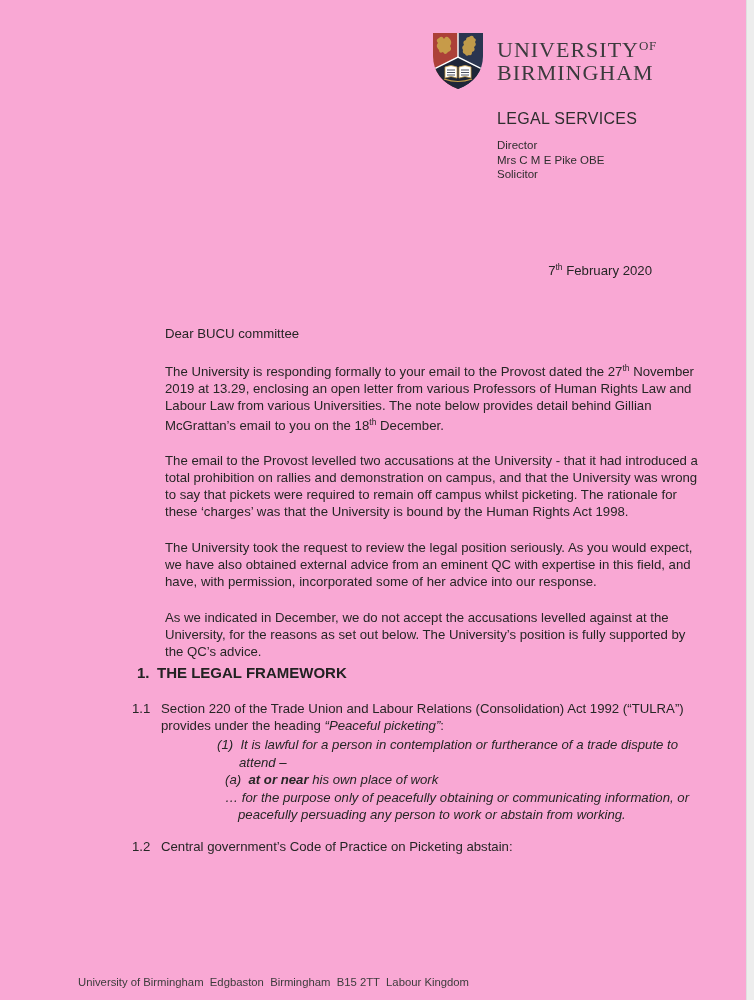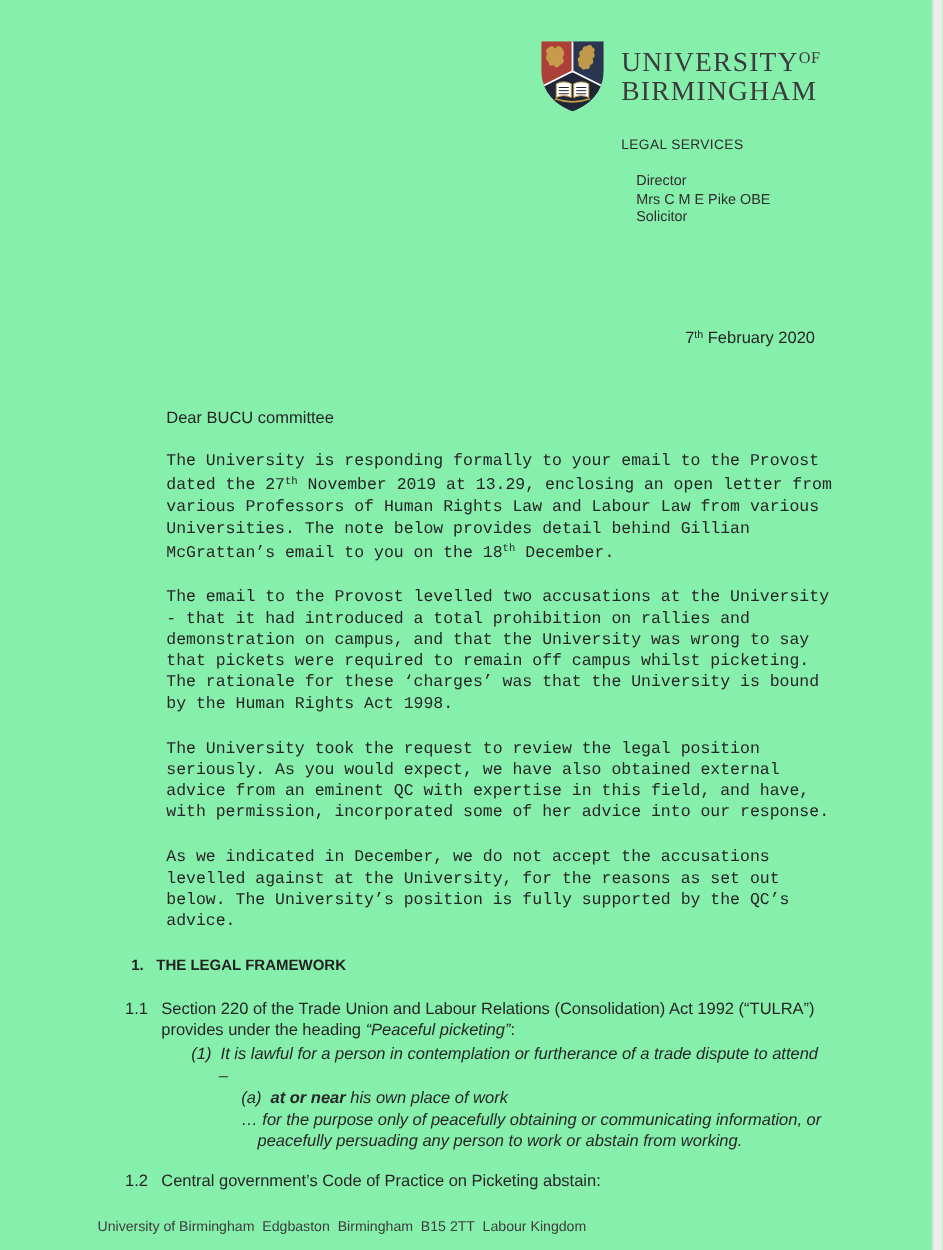--- a/index.html
+++ b/index.html
@@ -1,60 +1,60 @@
 <!DOCTYPE html>
 <html><head>
 <meta charset="utf-8">
 <style>
   * { margin:0; padding:0; box-sizing:border-box; }
   html,body { background:#e9e9e9; }
   .page {
-    position:relative; width:754px; height:1000px; background:#86efac;
+    position:relative; width:754px; height:1000px; background:#f9a8d4;
     font-family:"Liberation Sans", sans-serif; color:#262626; overflow:hidden;
     margin:0 auto;
   }
   .page-edge {
     position:absolute; top:0; right:0; width:8px; height:100%;
     background:#ededed; border-left:1px solid #e0e0e0;
   }
   
   .crest { position:absolute; left:430px; top:30px; width:56px; height:62px; }
   .wordmark {
     position:absolute; left:497px; top:34px;
     font-family:"Liberation Serif", serif; color:#3b3b3d;
     font-size:22px; letter-spacing:1px; line-height:23px; white-space:nowrap;
   }
   .wordmark .of { font-size:13px; vertical-align:7px; letter-spacing:0.5px; }
   .department {
     position:absolute; left:497px; top:110px;
-    font-size:11px; color:#2e2e2e; letter-spacing:0.3px;
+    font-size:16px; color:#2e2e2e; letter-spacing:0.3px;
   }
   .contact-block {
-    position:absolute; left:509px; top:138px;
+    position:absolute; left:497px; top:138px;
     font-size:11.5px; line-height:14.5px; color:#2e2e2e;
   }
   
   .letter-date {
     position:absolute; top:262px; right:102px;
     font-size:13.2px; color:#262626;
   }
-  .main-flow { position:absolute; top:326px; left:0; width:640px; }
+  .main-flow { position:absolute; top:326px; left:0; width:640px;padding-left:32px; }
   .salutation { margin-left:133px; font-size:13.2px; }
-  .para { margin:19px 4px 0 133px; width:534px; font-size:13.2px; line-height:17px;font-family:Liberation Mono, monospace; }
+  .para { margin:19px 4px 0 133px; width:534px; font-size:13.2px; line-height:17px; }
   .section-heading {
-    margin:20px 0 0 105px; font-size:12px; font-weight:bold; color:#222;
+    margin:4px 0 0 105px; font-size:15px; font-weight:bold; color:#222;
   }
   .section-heading .num { display:inline-block; width:20px; }
   .clause { margin:19px 0 0 100px; width:563px; display:flex; font-size:13.2px; line-height:17px; }
   .clause-num { flex:none; width:29px; }
   .clause-body { flex:1; }
   .clause-2 { margin-top:14px; }
   .quote-block { margin-top:2px; }
   .qi { font-style:italic; line-height:17.5px; }
-  .qi-1 { margin-left:24px; padding-left:22px; text-indent:-22px; }
+  .qi-1 { margin-left:56px; padding-left:22px; text-indent:-22px; }
   .qi-2 { margin-left:64px; padding-left:24px; text-indent:-24px; }
   .qi-3 { margin-left:64px; padding-left:13px; text-indent:-13px; }
   .sup { font-size:8.5px; vertical-align:4.5px; }
   .it { font-style:italic; }
   .bd { font-weight:bold; }
   
   .page-footer {
     position:absolute; left:78px; top:944px; width:640px;
     font-size:11.3px; line-height:15.5px; color:#3c3c3c; white-space:pre-wrap;
   }

